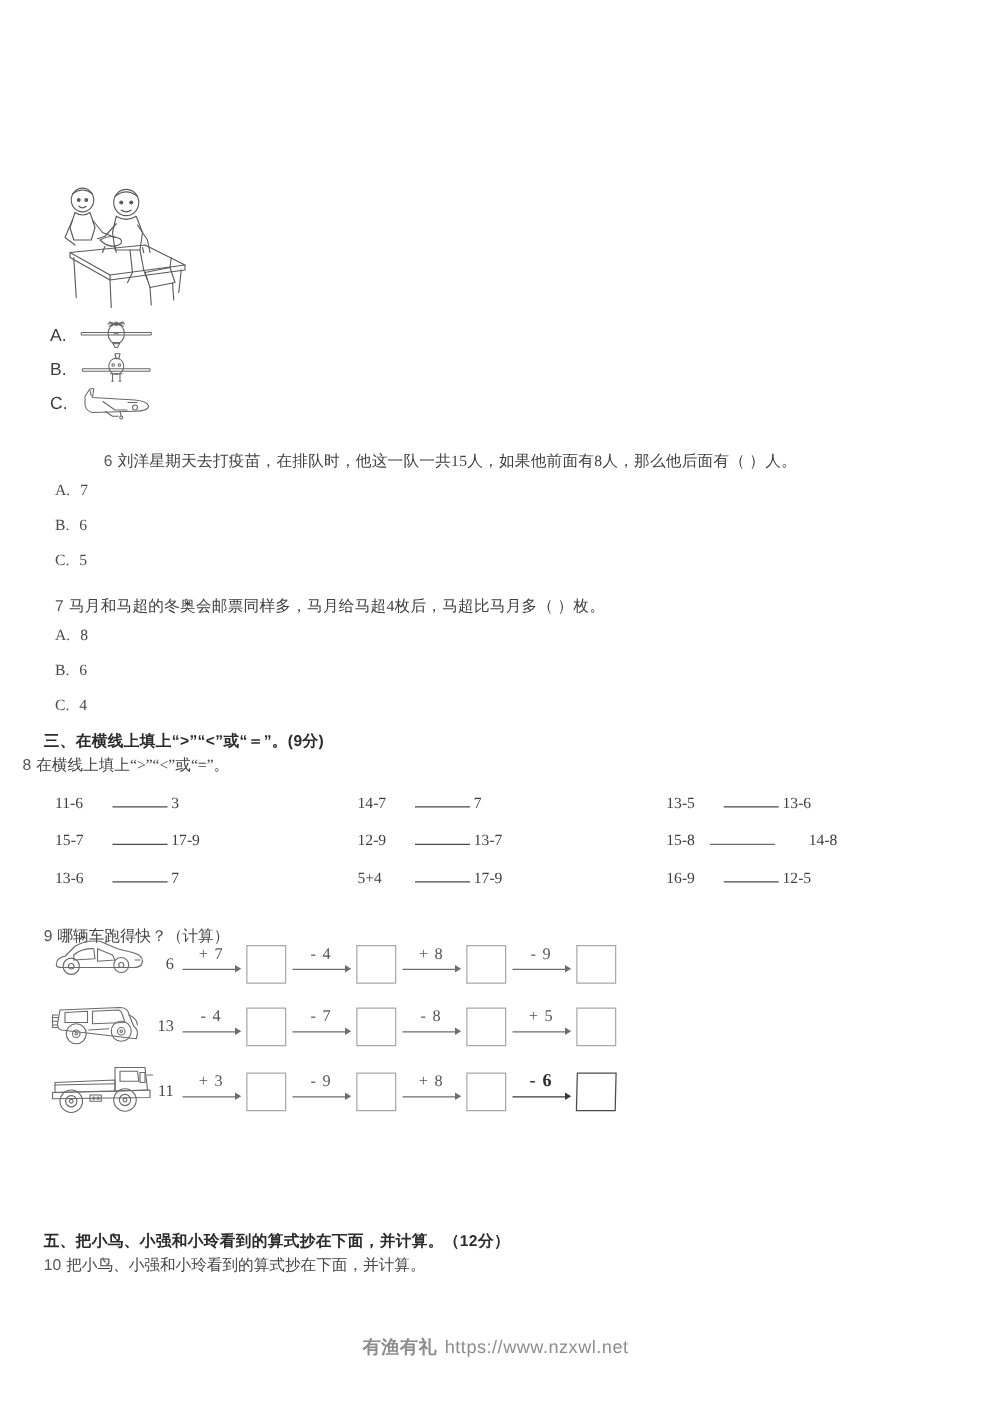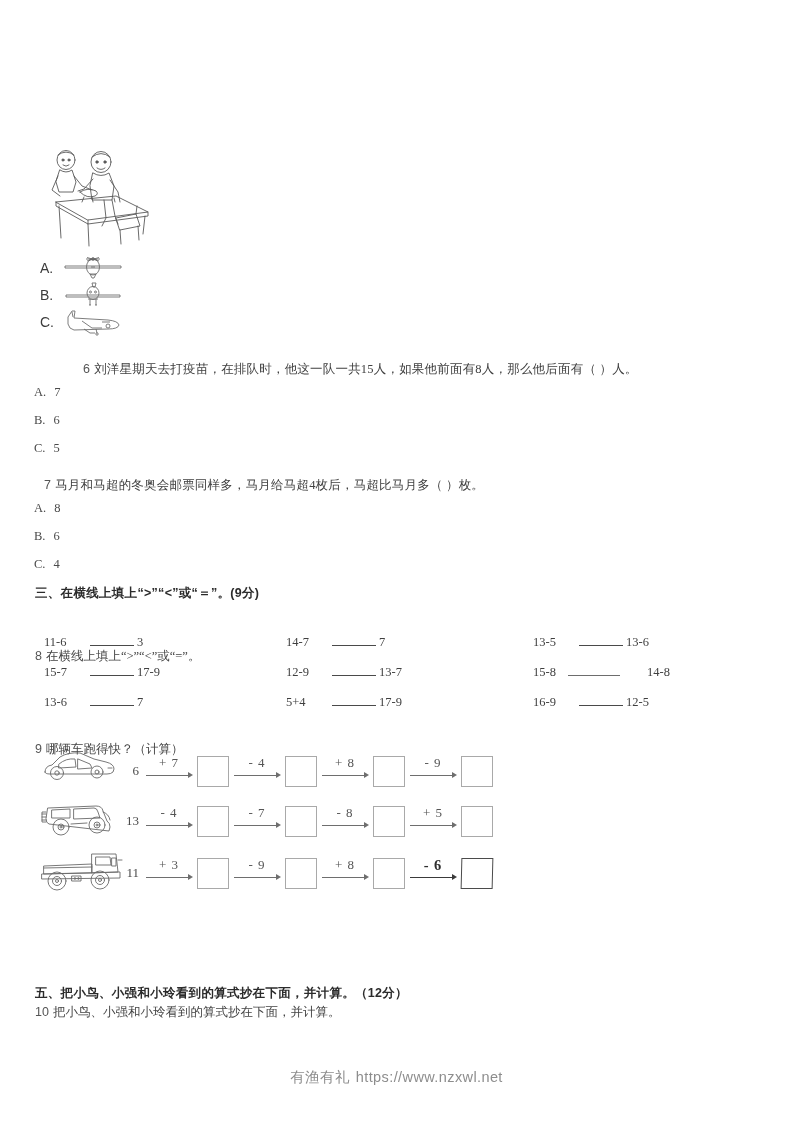--- a/index.html
+++ b/index.html
@@ -31,20 +31,21 @@
   }
   .qnum {
     font-family: "Liberation Sans", sans-serif;
     font-size: 12.5px;
     color: #555;
     margin-right: 4px;
   }
   .opt {
     font-size: 12.5px;
     color: #4a4a4a;
+    margin-left: 10px;
   }
   .opt .lab { margin-right: 8px; }
 
   .section-head {
     font-family: "Liberation Sans", sans-serif;
     font-weight: bold;
     font-size: 12.5px;
     color: #2b2b2b;
     letter-spacing: .3px;
   }
@@ -164,21 +165,21 @@
   .footer {
     position: absolute;
     left: 0; right: 0;
     top: 1068px;
     text-align: center;
     font-family: "Liberation Sans", sans-serif;
     font-size: 14.5px;
     color: #8d8d8d;
     letter-spacing: .4px;
   }
-  .footer .cn { margin-right: 6px; }
+  .footer .cn { margin-right: 6px; font-weight: bold; }
 
   svg { display: block; }
 </style>
 </head>
 <body>
 
 <div class="page">
 
   <div class="illus-kids">
     <svg width="118" height="106" viewBox="0 0 118 106">
@@ -311,21 +312,21 @@
     <span class="lab">A.</span><span>8</span>
   </div>
   <div class="abs opt" style="left:34px; top:529px;">
     <span class="lab">B.</span><span>6</span>
   </div>
   <div class="abs opt" style="left:34px; top:557px;">
     <span class="lab">C.</span><span>4</span>
   </div>
 
   <div class="abs section-head" style="left:35px; top:585px;">三、在横线上填上“&gt;”“&lt;”或“＝”。(9分)</div>
-  <div class="abs sub-head" style="left:35px; top:604px;margin-top:44px;">
+  <div class="abs sub-head" style="left:18px; top:604px;">
     <span class="qnum">8</span><span>在横线上填上“&gt;”“&lt;”或“=”。</span>
   </div>
 
   <div class="cmp-grid">
 
     <div class="cmp-row">
       <div class="cmp-cell c1">
         <span class="cmp-left">11-6</span>
         <span class="cmp-blank"></span>
         <span class="cmp-right">3</span>

